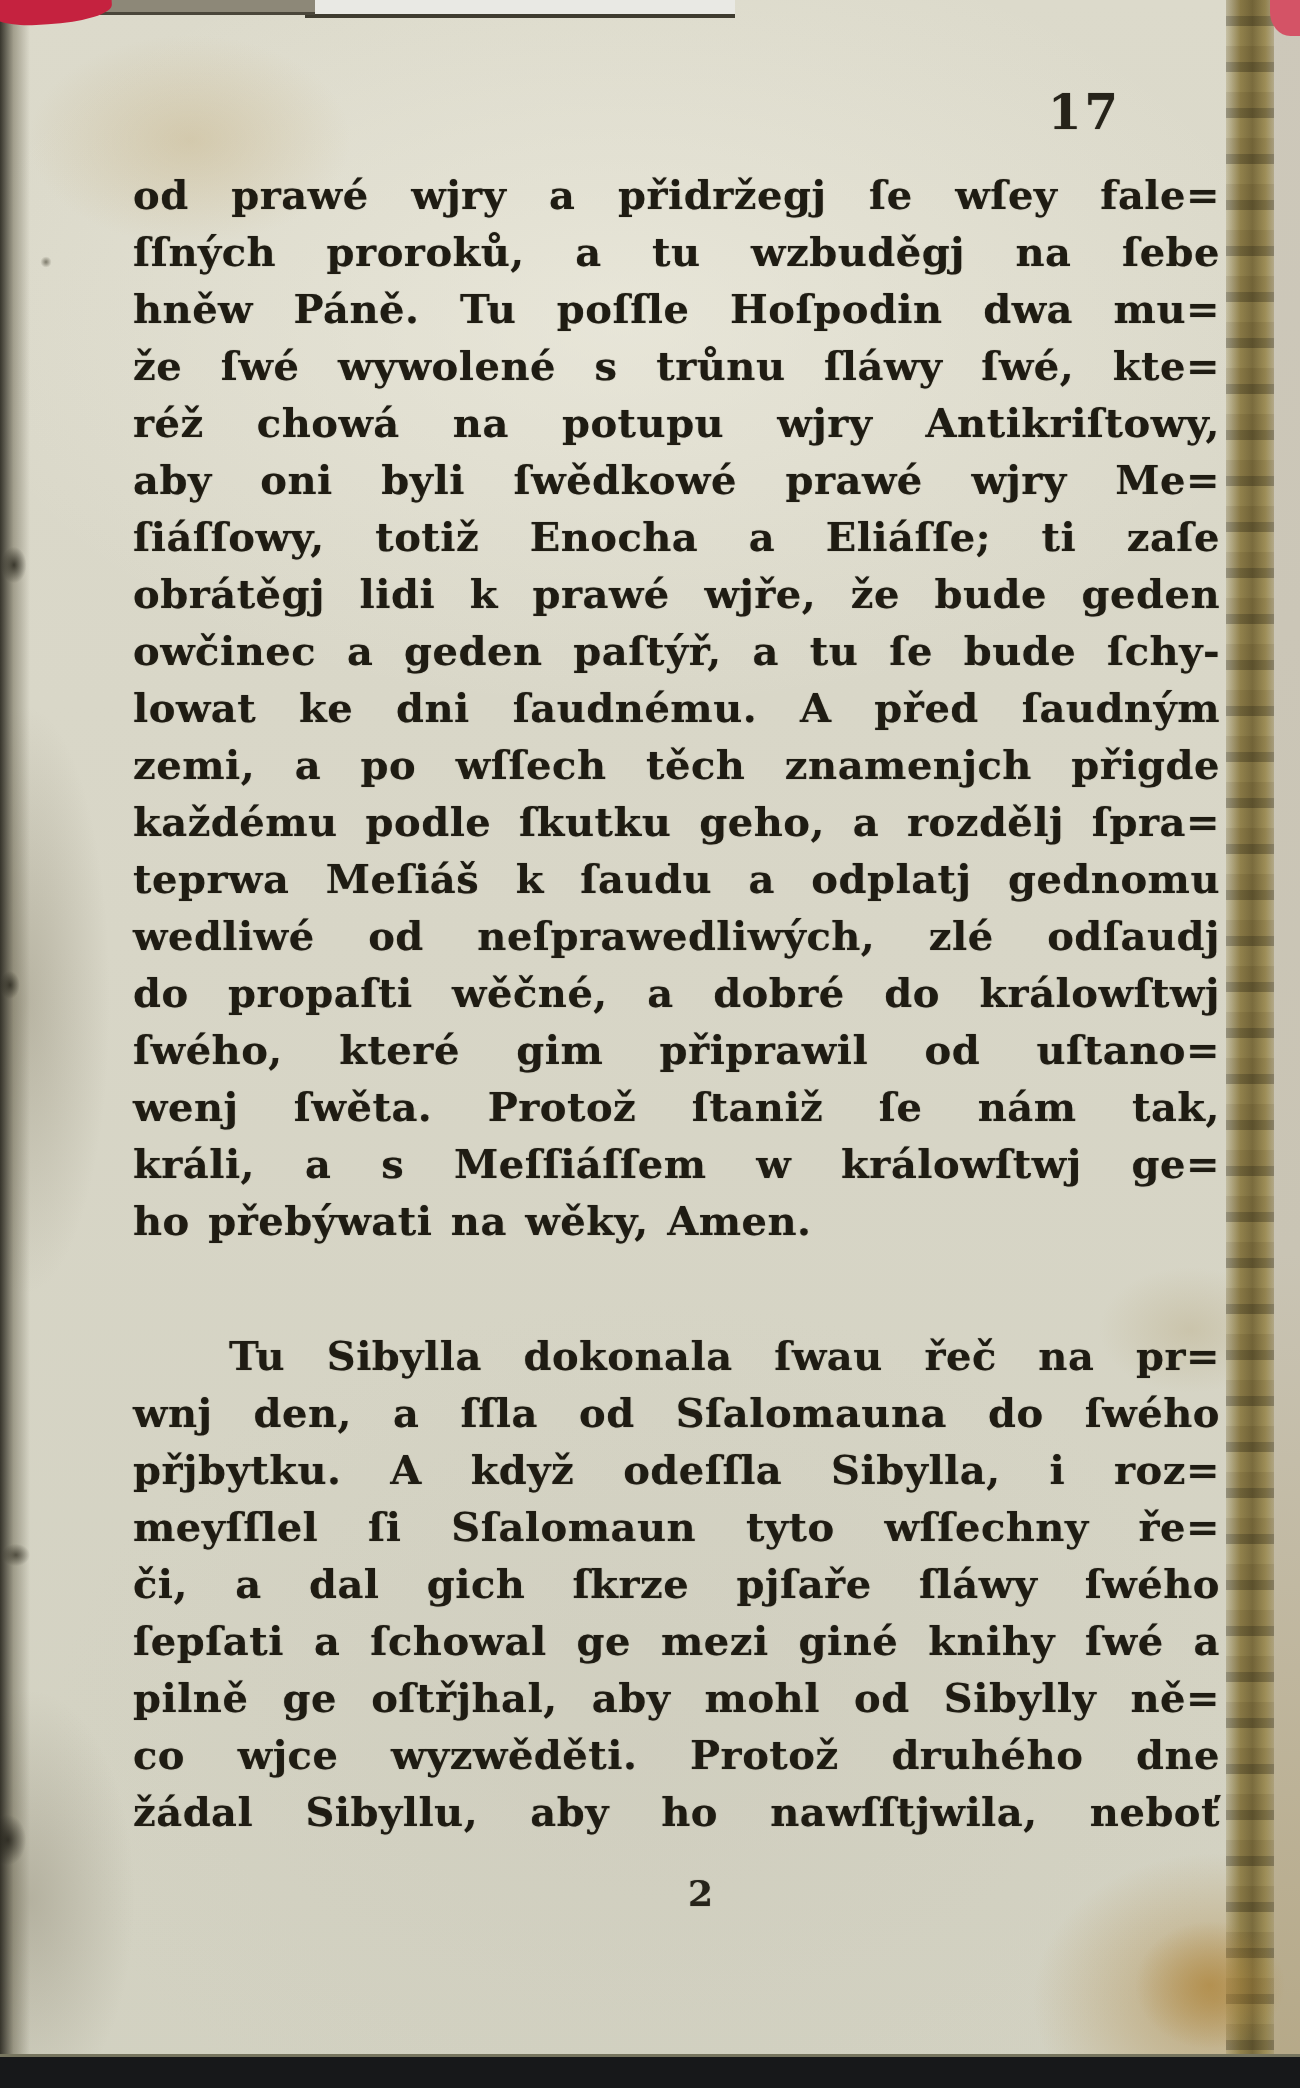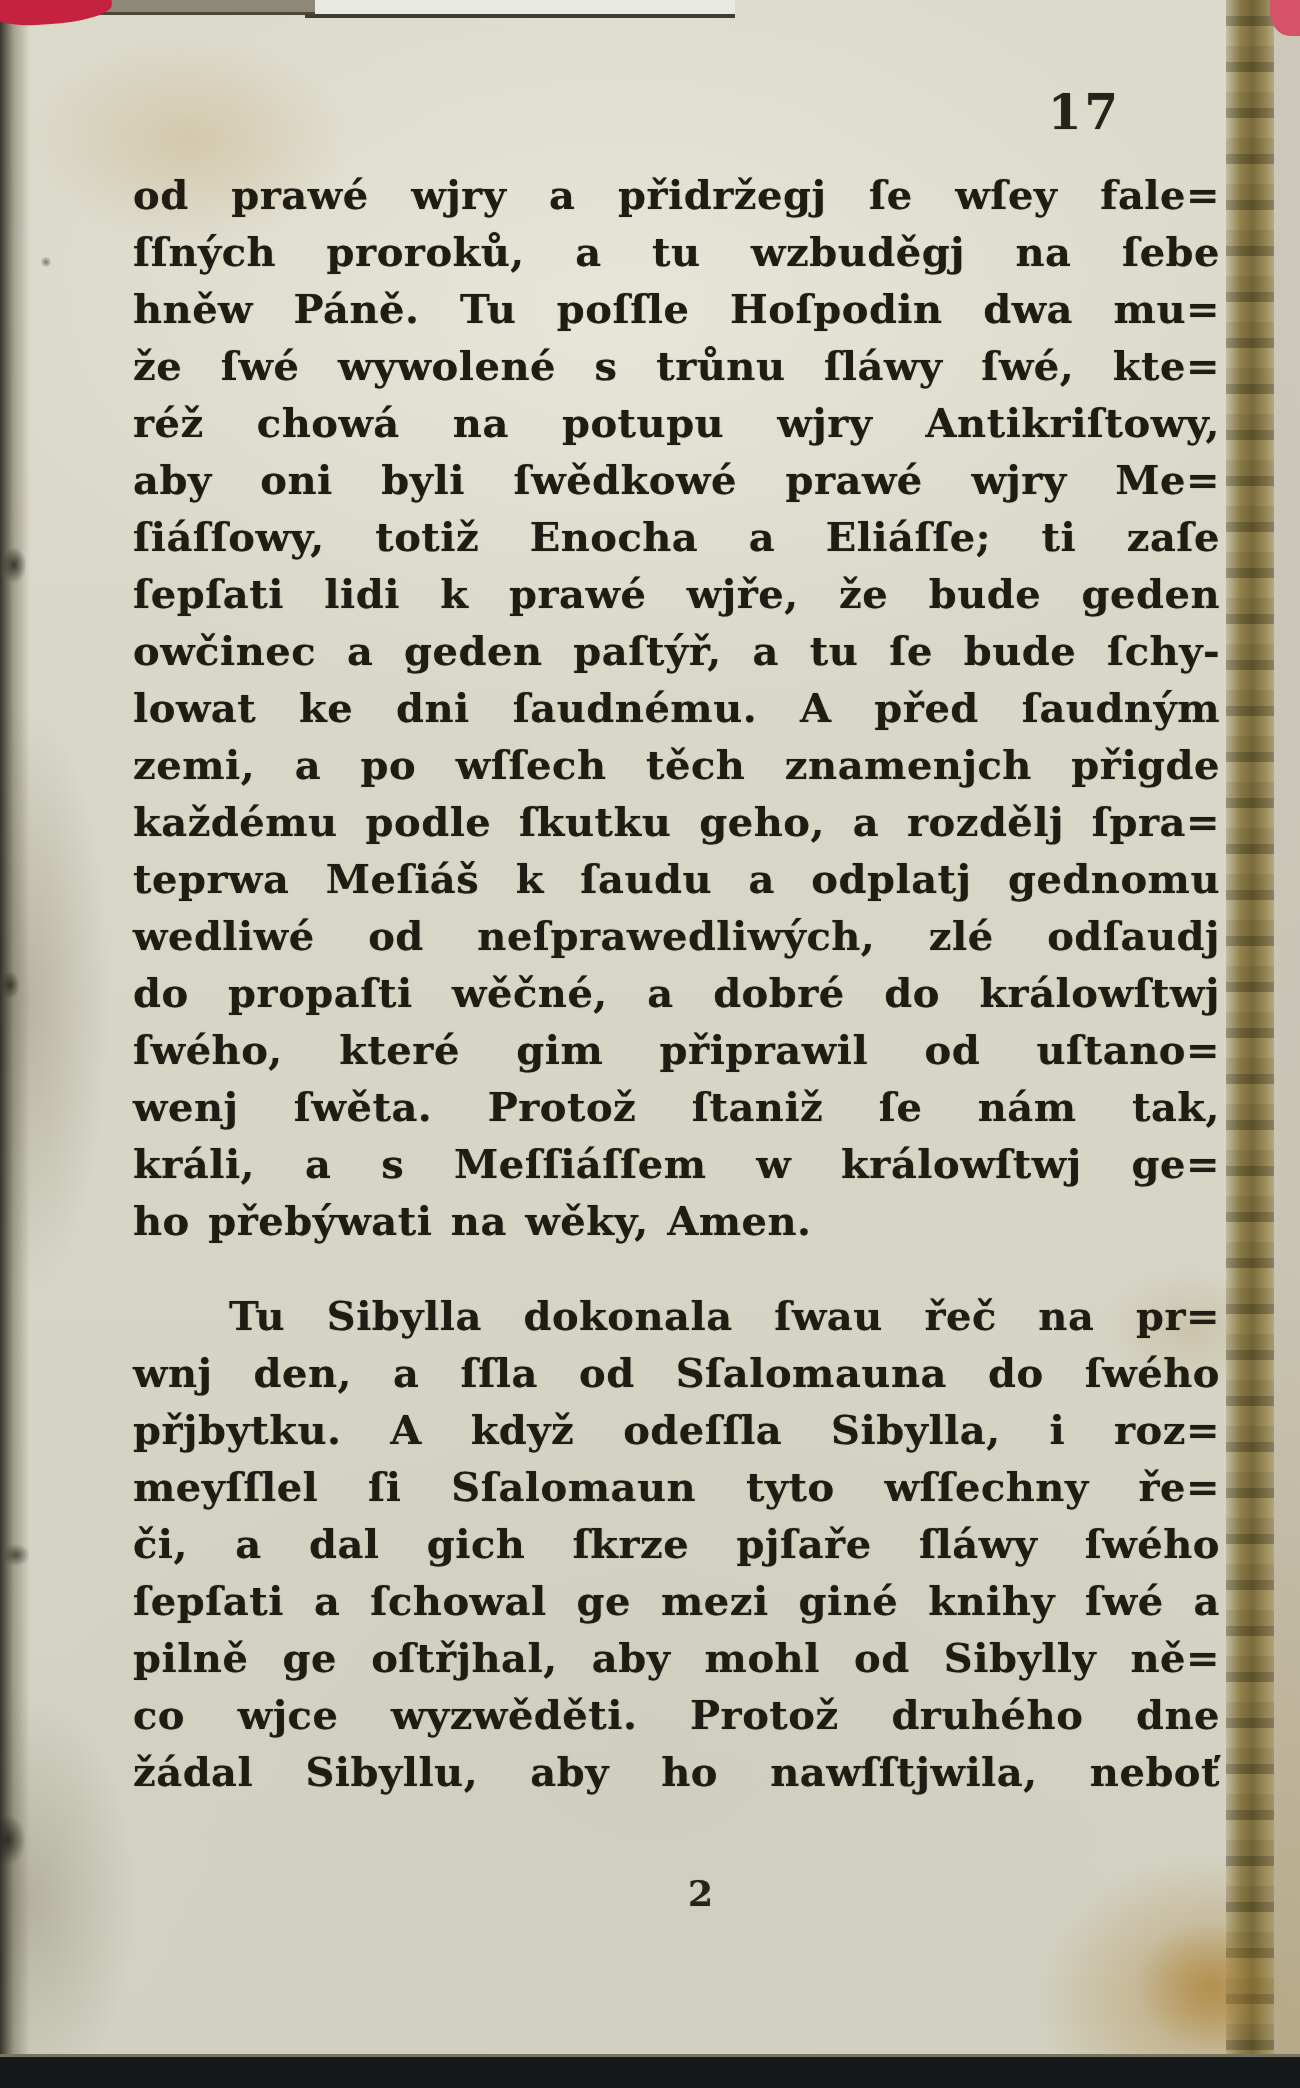--- a/index.html
+++ b/index.html
@@ -72,21 +72,21 @@
   
   .page-number{
     position:absolute;left:1048px;top:84px;
     font-size:48px;font-weight:700;letter-spacing:3px;color:#26231a;
     text-shadow:0 0 1px rgba(30,26,16,.6);
   }
   .text-block{
     position:absolute;left:133px;top:166px;width:1087px;
   }
   .para{margin:0;}
-  .para + .para{margin-top:38px;}
+  .para + .para{margin-top:78px;}
   .line{
     font-family:"DejaVu Serif", serif;
     font-weight:700;
     font-size:40px;
     line-height:57px;height:57px;
     color:#1f1c13;
     letter-spacing:.5px;word-spacing:4px;
     text-align:justify;text-align-last:justify;
     text-shadow:0 0 1px rgba(30,26,16,.55);
     white-space:nowrap;
@@ -120,21 +120,21 @@
 
   <div class="text-block">
       <div class="para">
         <div class="line">od prawé wjry a přidržegj ſe wſey fale=</div>
         <div class="line">ſſných proroků, a tu wzbuděgj na ſebe</div>
         <div class="line">hněw Páně. Tu poſſle Hoſpodin dwa mu=</div>
         <div class="line">že ſwé wywolené s trůnu ſláwy ſwé, kte=</div>
         <div class="line">réž chowá na potupu wjry Antikriſtowy,</div>
         <div class="line">aby oni byli ſwědkowé prawé wjry Me=</div>
         <div class="line">ſiáſſowy, totiž Enocha a Eliáſſe; ti zaſe</div>
-        <div class="line">ſepſati lidi k prawé wjře, že bude geden</div>
+        <div class="line">obrátěgj lidi k prawé wjře, že bude geden</div>
         <div class="line">owčinec a geden paſtýř, a tu ſe bude ſchy-</div>
         <div class="line">lowat ke dni ſaudnému. A před ſaudným</div>
         <div class="line">zemi, a po wſſech těch znamenjch přigde</div>
         <div class="line">každému podle ſkutku geho, a rozdělj ſpra=</div>
         <div class="line">teprwa Meſiáš k ſaudu a odplatj gednomu</div>
         <div class="line">wedliwé od neſprawedliwých, zlé odſaudj</div>
         <div class="line">do propaſti wěčné, a dobré do králowſtwj</div>
         <div class="line">ſwého, které gim připrawil od uſtano=</div>
         <div class="line">wenj ſwěta. Protož ſtaniž ſe nám tak,</div>
         <div class="line">králi, a s Meſſiáſſem w králowſtwj ge=</div>

